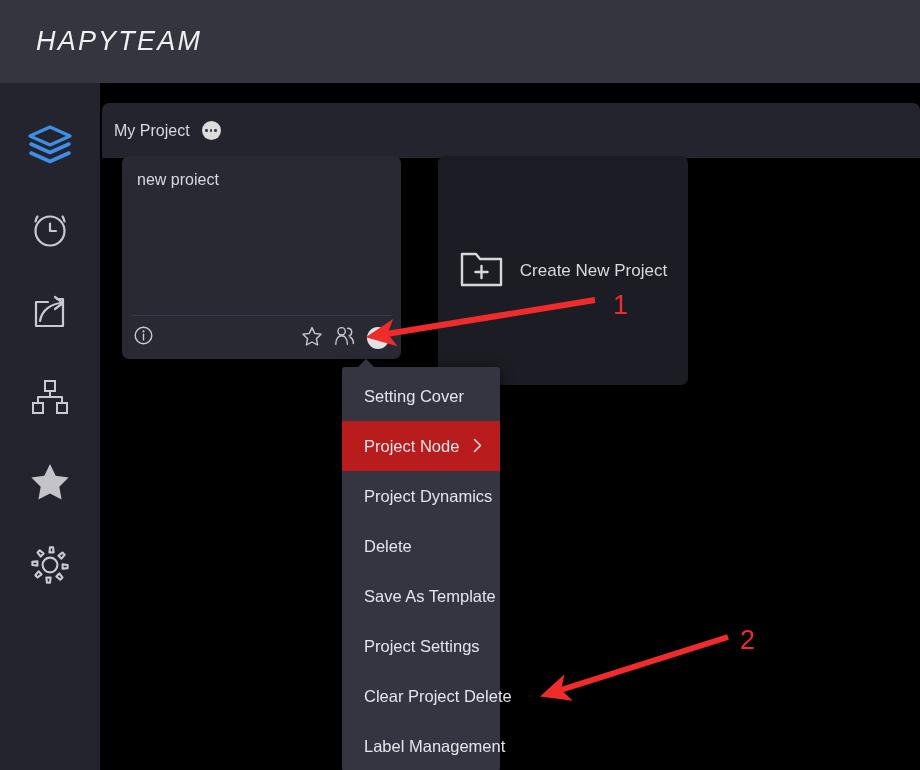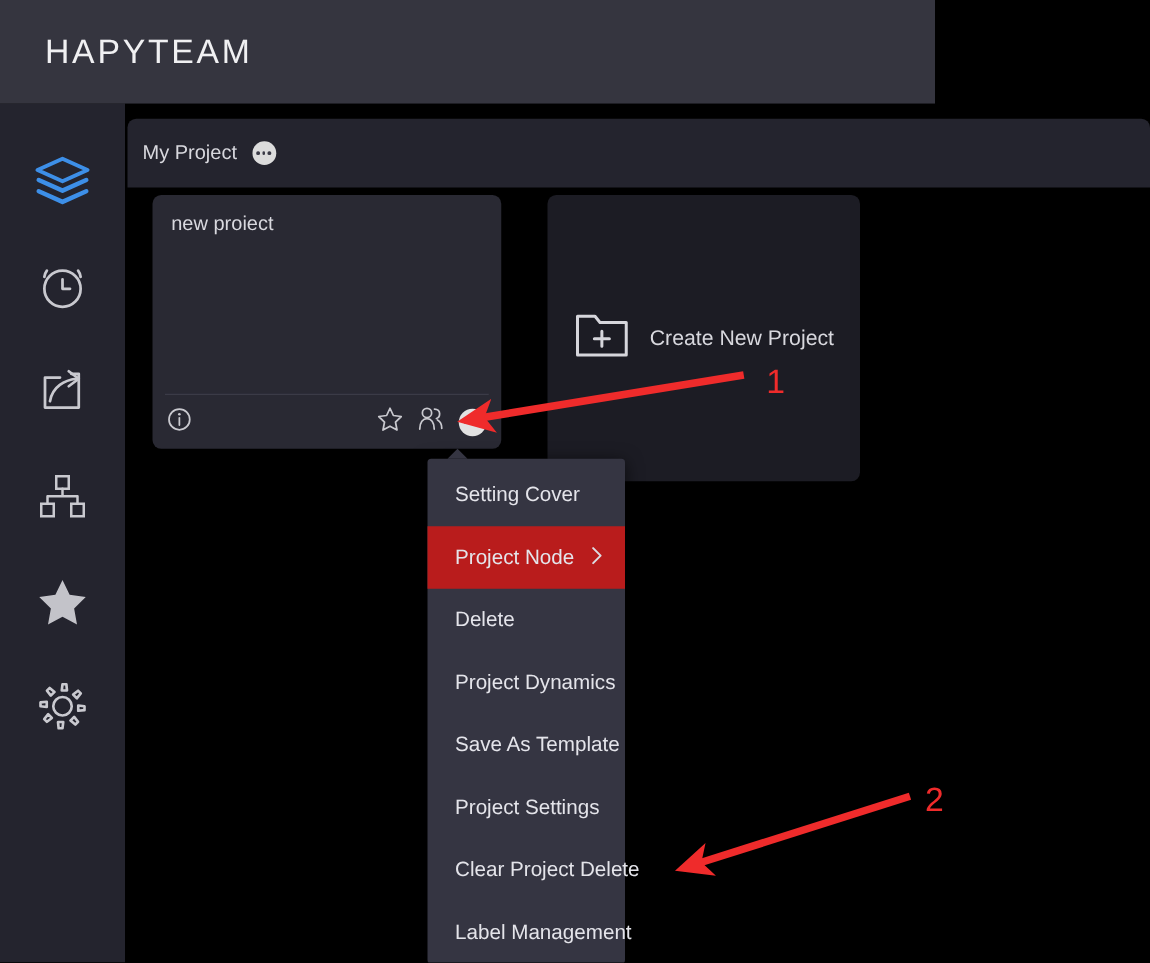--- a/index.html
+++ b/index.html
@@ -12,24 +12,25 @@
   #app {
     position: relative;
     width: 920px; height: 770px;
     background: #000000;
   }
 
   
   .topbar {
     position: absolute;
     left: 0; top: 0;
-    width: 748px; height: 83px;
+    width: 920px; height: 83px;
     background: #35353f;
     display: flex;
     align-items: center;
+    font-style: italic;
   }
   .brand {
     margin-left: 36px;
     color: #f0f0f2;
     font-size: 27px;
     letter-spacing: 2.2px;
     font-weight: 400;
     line-height: 1;
   }
 
@@ -56,21 +57,21 @@
   
   .content {
     position: absolute;
     left: 100px; top: 83px;
     width: 820px; height: 687px;
     background: #000000;
   }
 
   .tabbar {
     position: absolute;
-    left: 2px; top: 12px;
+    left: 2px; top: 20px;
     width: 818px; height: 55px;
     background: #24242e;
     border-radius: 7px 7px 0 0;
     display: flex;
     align-items: center;
     padding-left: 12px;
   }
   .tab-label {
     color: #d8d8de;
     font-size: 16px;
@@ -376,25 +377,25 @@
     <div class="ctx-item active">
       <span>Project Node</span>
       <span class="chev">
         <svg width="9" height="15" viewBox="0 0 9 15">
           <polyline points="1.5,1.5 7.5,7.5 1.5,13.5" fill="none" stroke="#dcdce2" stroke-width="1.6" stroke-linecap="round" stroke-linejoin="round"></polyline>
         </svg>
       </span>
     </div>
 
     <div class="ctx-item">
+      <span>Project Dynamics</span>
+    </div>
+
+    <div class="ctx-item">
       <span>Delete</span>
-    </div>
-
-    <div class="ctx-item">
-      <span>Project Dynamics</span>
     </div>
 
     <div class="ctx-item">
       <span>Save As Template</span>
     </div>
 
     <div class="ctx-item">
       <span>Project Settings</span>
     </div>
 

